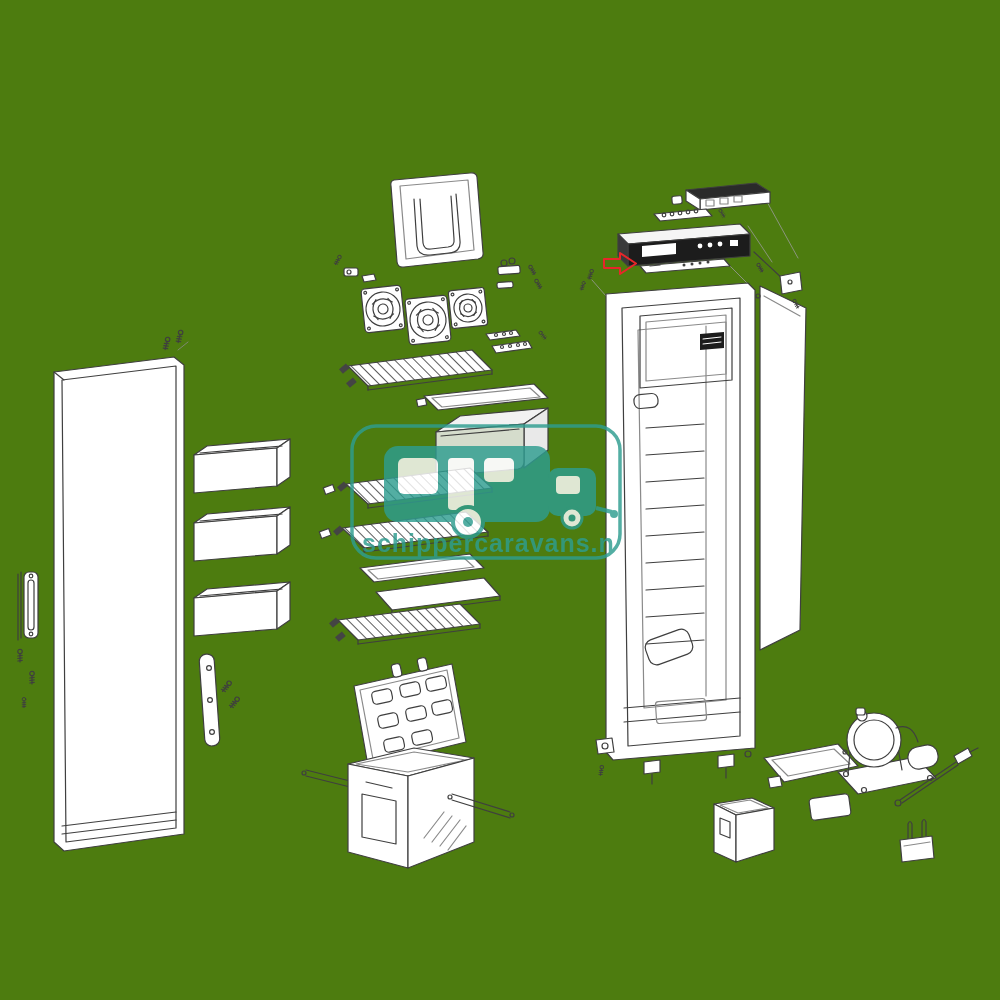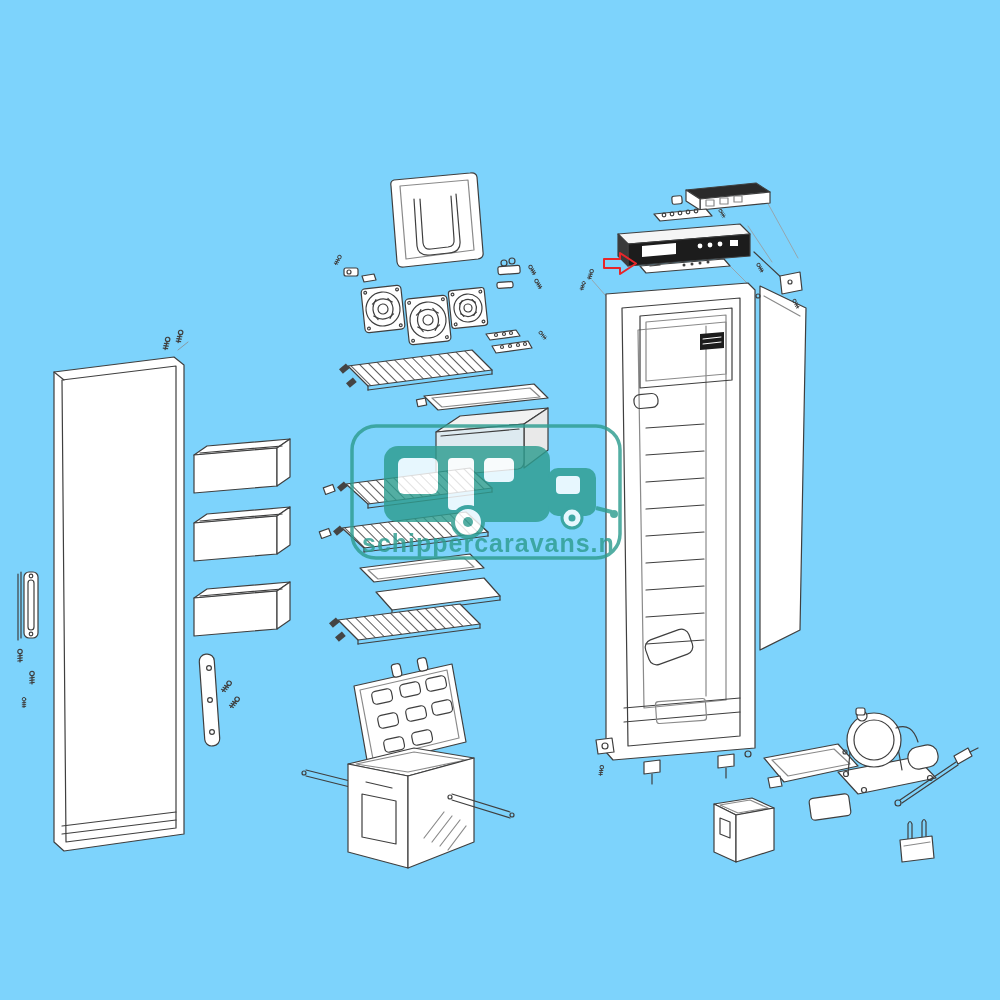--- a/index.html
+++ b/index.html
@@ -1,16 +1,16 @@
 <!DOCTYPE html>
 <html><head>
 <meta charset="utf-8">
 <style>
   html,body{margin:0;padding:0;background:#ffffff;}
-  .stage{position:relative;width:1000px;height:1000px;background:#7dd3fc;overflow:hidden;
+  .stage{position:relative;width:1000px;height:1000px;background:#4d7c0f;overflow:hidden;
          font-family:"Liberation Sans", sans-serif;}
   svg{position:absolute;left:0;top:0;}
   .wm-text{font-family:"Liberation Sans", sans-serif;font-weight:bold;font-size:25px;letter-spacing:1px;}
 </style>
 </head>
 <body>
 
 <div class="stage">
 <svg width="1000" height="1000" viewBox="0 0 1000 1000">
   <defs>

